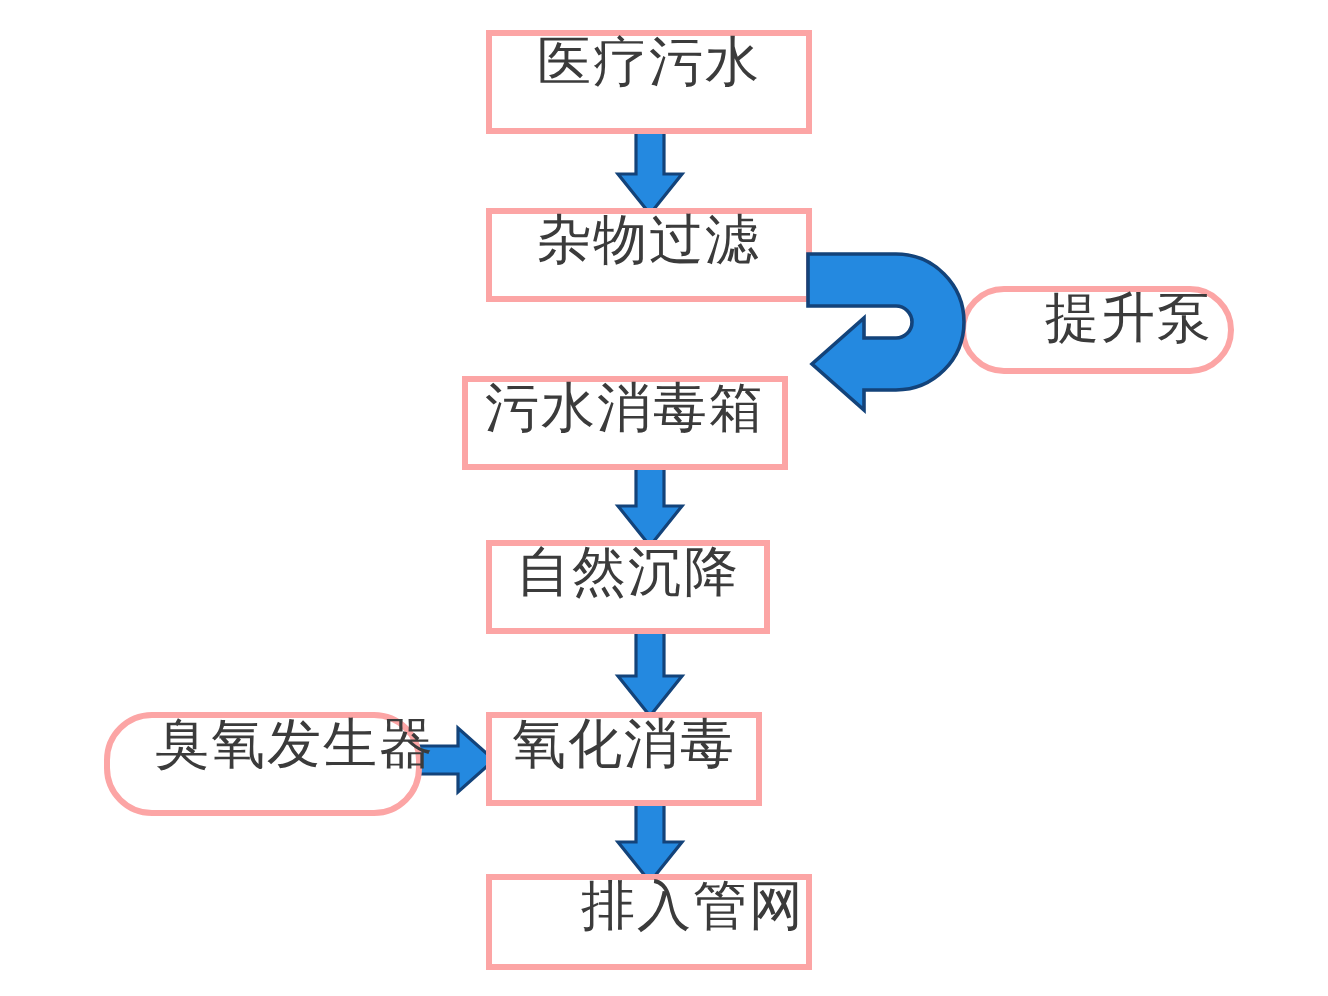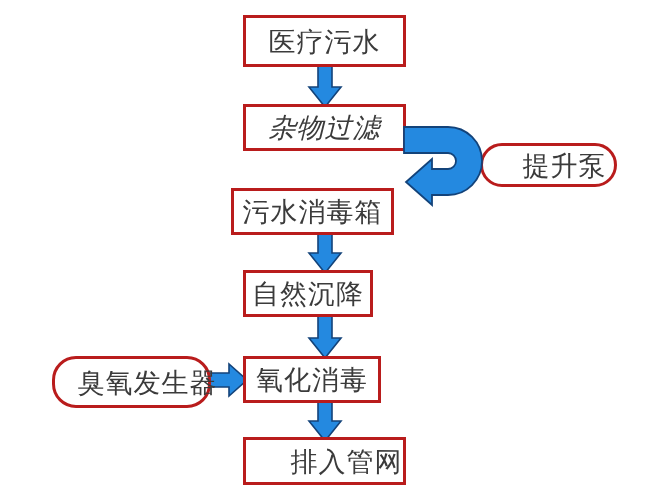--- a/index.html
+++ b/index.html
@@ -18,23 +18,22 @@
     position: absolute;
     left: 0;
     top: 0;
     width: 664px;
     height: 498px;
   }
   .node {
     position: absolute;
     box-sizing: border-box;
     background: #ffffff;
-    border: 3px solid #b91c1c;
+    border: 3px solid #fca5a5;
     display: flex;
-    align-items: center;
     justify-content: center;
     color: #3b3b3b;
     font-family: "DejaVu Serif", "Liberation Serif", serif;
     font-size: 27px;
     line-height: 1;
     letter-spacing: 1px;
     white-space: nowrap;
     z-index: 3;
   }
   .node.rounded {
@@ -87,29 +86,29 @@
              L 44,45
              A 8,8 0 0 0 44,29
              L 0,29
              Z" fill="#2489e0" stroke="#13437a" stroke-width="1.8" stroke-linejoin="miter"></path>
   </svg>
 
   <div class="node" style="left:243px; top:15px; width:163px; height:52px;">
     <span>医疗污水</span>
   </div>
 
-  <div class="node" style="left:243px; top:104px; width:163px; height:47px;font-style:italic;">
+  <div class="node" style="left:243px; top:104px; width:163px; height:47px;">
     <span>杂物过滤</span>
   </div>
 
   <div class="node" style="left:231px; top:188px; width:163px; height:47px;">
     <span>污水消毒箱</span>
   </div>
 
-  <div class="node" style="left:243px; top:270px; width:130px; height:47px;">
+  <div class="node" style="left:243px; top:270px; width:142px; height:47px;">
     <span>自然沉降</span>
   </div>
 
   <div class="node" style="left:243px; top:356px; width:138px; height:47px;">
     <span>氧化消毒</span>
   </div>
 
   <div class="node" style="left:243px; top:437px; width:163px; height:48px;padding-left:44px;">
     <span>排入管网</span>
   </div>

